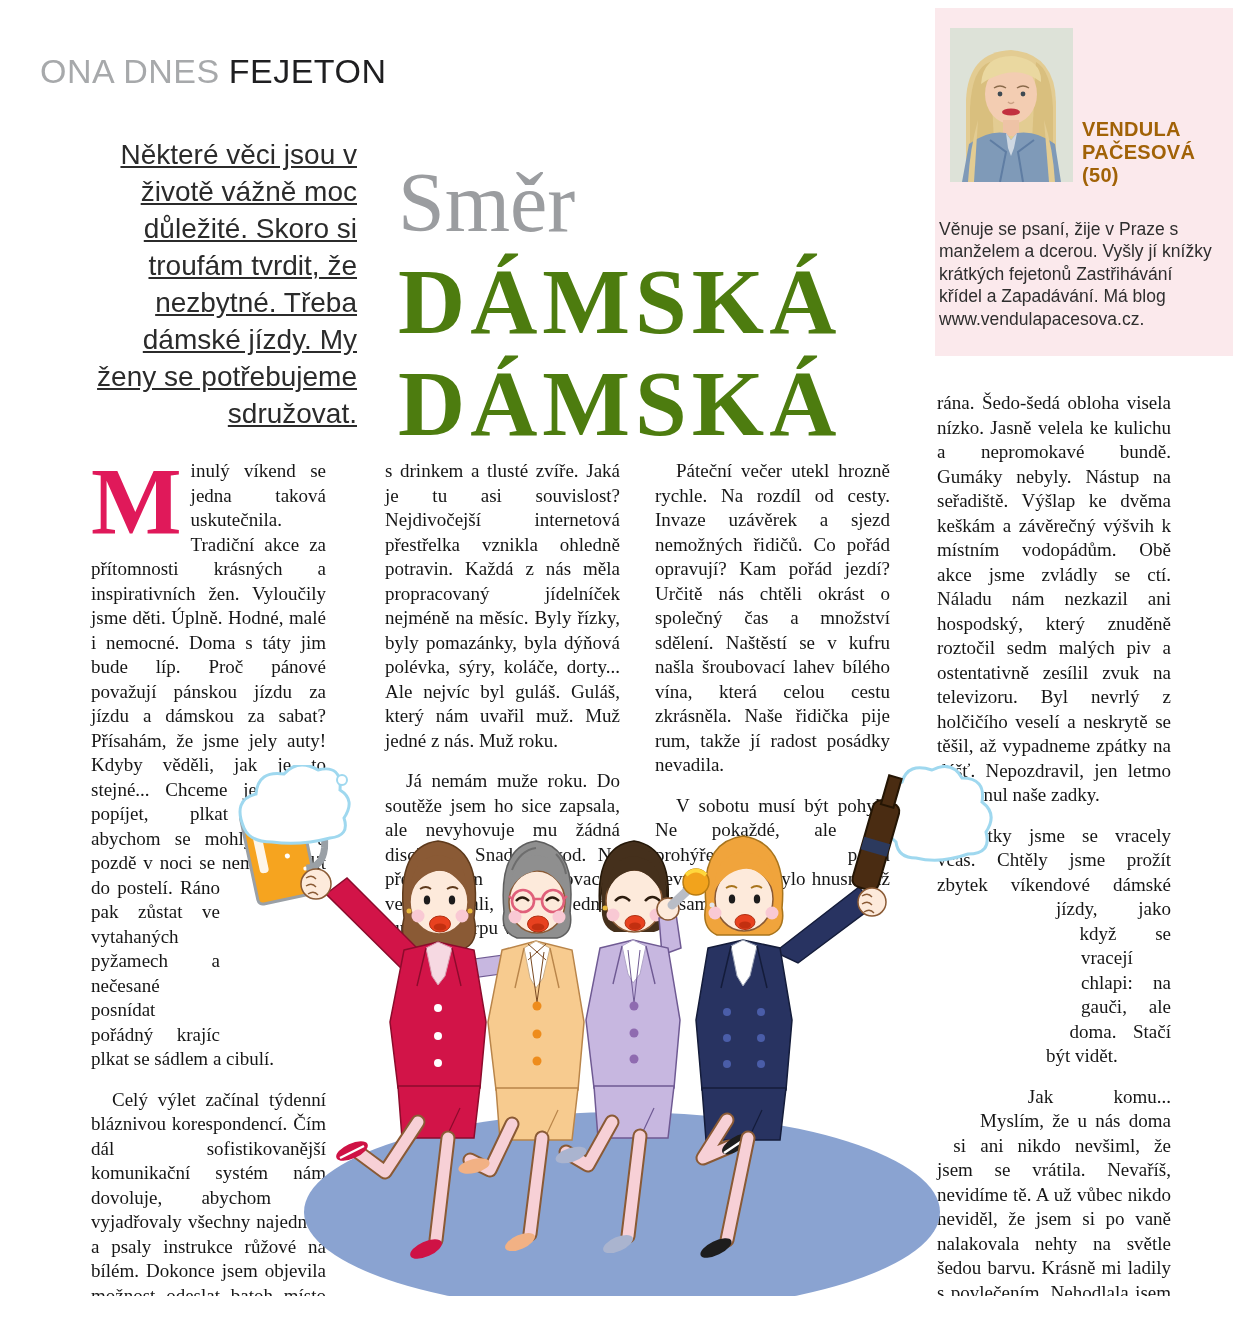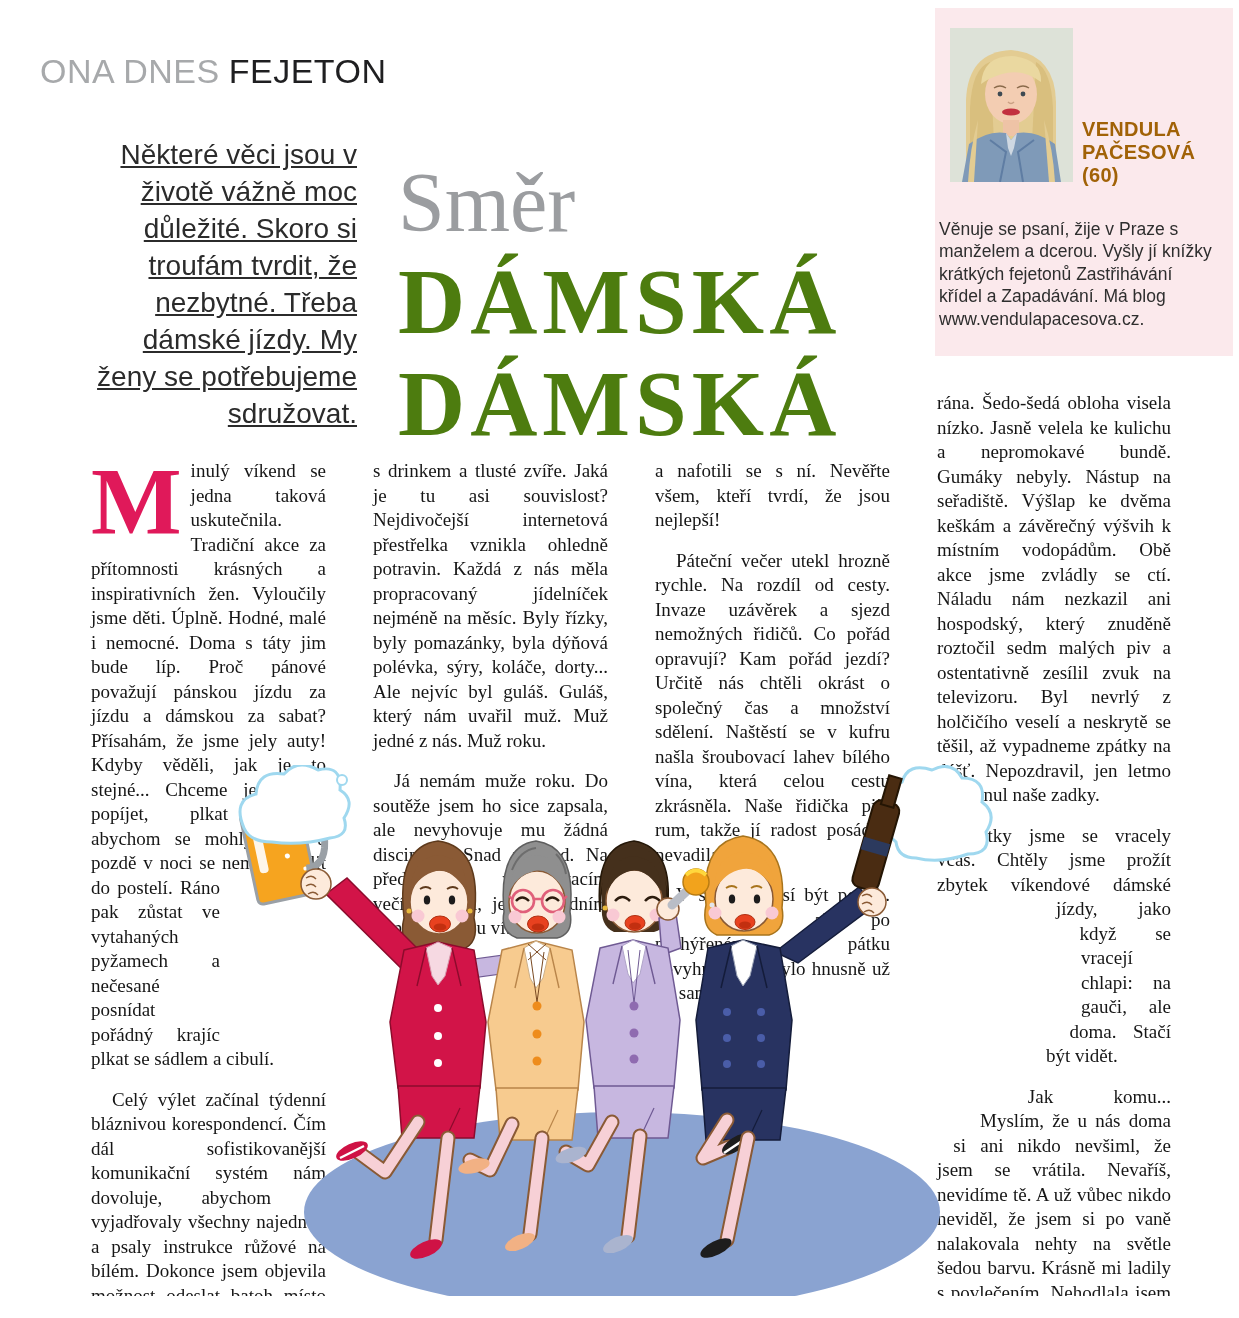--- a/index.html
+++ b/index.html
@@ -19,21 +19,21 @@
   
   .author-box{position:absolute;left:935px;top:8px;width:298px;height:348px;background:#fbe9ec;}
   .photo{position:absolute;left:15px;top:20px;width:123px;height:154px;}
   .a-name{position:absolute;left:147px;top:110px;font:700 20px/23px "Liberation Sans",sans-serif;
           color:#a16207;letter-spacing:.3px;}
   .a-bio{position:absolute;left:4px;top:192px;width:274px;
          font:400 17.5px/22.5px "Liberation Sans",sans-serif;color:#2e2e2e;}
   
   .col{position:absolute;top:443px;width:267px;font:400 19px/24.5px "Liberation Serif",serif;
        text-align:justify;color:#161616;}
-  .col1{left:75px;}.col2{left:357px;}.col3{left:639px;}
+  .col1{left:75px;}.col2{left:369px;}.col3{left:639px;}
   .col4{left:921px;top:375px;width:266px;}
   .col p{margin:16px;}
   .indent{text-indent:21px;}
   .dropcap{float:left;font-family:"Liberation Serif",serif;font-weight:700;font-size:96px;
            line-height:78px;color:#e0195a;margin:4px 9px 0 0;}
   .mug-spacer{float:right;width:100px;height:168px;margin-left:6px;}
   .oval-right-spacer{float:right;width:58px;height:78px;margin-left:4px;}
   .bottle-spacer{float:left;width:138px;height:300px;margin-right:6px;
       shape-outside:polygon(0 0,50% 0,100% 25%,100% 45%,50% 70%,0 92%,0 100%);}
   .oval-left-spacer{float:left;width:46px;height:96px;margin-right:4px;
@@ -76,21 +76,21 @@
       <path d="M12,154 L19,116 Q38,102 56,105 L61,112 L67,105 Q86,102 105,116 L111,154 Z" fill="#7f9ab8"></path>
       <path d="M40,112 L56,124 L50,154" stroke="#5f7da3" stroke-width="2" fill="none"></path>
       <path d="M84,112 L68,124 L73,154" stroke="#5f7da3" stroke-width="2" fill="none"></path>
       <path d="M56,105 L61,112 L67,105 L64,120 L61,128 L58,120 Z" fill="#cfd8e2"></path>
       <path d="M24,154 L28,92 Q20,120 18,154 Z" fill="#e3cc92"></path>
       <path d="M99,154 L94,92 Q103,120 105,154 Z" fill="#e3cc92"></path>
     </svg>
     <div class="a-name">
       <div>VENDULA</div>
       <div>PAČESOVÁ</div>
-      <div>(60)</div>
+      <div>(50)</div>
     </div>
     <p class="a-bio">Věnuje se psaní, žije v Praze s manželem a dcerou. Vyšly jí knížky krátkých fejetonů Zastřihávání křídel a Zapadávání. Má blog www.vendulapacesova.cz.</p>
   </aside>
 
   <div class="col col1">
     <p>
       <span class="dropcap">M</span>
       <span>inulý víkend se jedna taková uskutečnila. Tradiční akce za přítomnosti krásných a inspirativních žen. Vyloučily jsme děti. Úplně. Hodné, malé i nemocné. Doma s táty jim bude líp. Proč pánové považují pánskou jízdu za jízdu a dámskou za sabat? Přísahám, že jsme jely auty! Kdyby věděli, jak je to stejné... Chceme jen sedět, popíjet, plkat blbosti, abychom se mohly smát a pozdě v noci se nemyté svalit do postelí. Ráno</span>
       <span class="mug-spacer"></span>
       <span>pak zůstat ve vytahaných pyžamech a nečesané posnídat pořádný krajíc plkat se sádlem a cibulí.</span>
@@ -101,21 +101,20 @@
       <span>(Gumáky v nabídce nejsou, nebo jsme je neobjevily.) Taky jsme si ve zprávách vyměňovaly skleničky</span>
     </p>
   </div>
 
   <div class="col col2">
     <p>s drinkem a tlusté zvíře. Jaká je tu asi souvislost? Nejdivočejší internetová přestřelka vznikla ohledně potravin. Každá z nás měla propracovaný jídelníček nejméně na měsíc. Byly řízky, byly pomazánky, byla dýňová polévka, sýry, koláče, dorty... Ale nejvíc byl guláš. Guláš, který nám uvařil muž. Muž jedné z nás. Muž roku.</p>
     <p class="indent">Já nemám muže roku. Do soutěže jsem ho sice zapsala, ale nevyhovuje mu žádná disciplína. Snad podvod. Na předloňském vyhlašovacím večírku vzali, ještě s jedním lumpem, šerpu vítěze</p>
   </div>
 
   <div class="col col3">
-    <p>a nafotili se s ní. Nevěřte všem, kteří tvrdí, že jsou nejlepší!</p>
     <p class="indent">Páteční večer utekl hrozně rychle. Na rozdíl od cesty. Invaze uzávěrek a sjezd nemožných řidičů. Co pořád opravují? Kam pořád jezdí? Určitě nás chtěli okrást o společný čas a množství sdělení. Naštěstí se v kufru našla šroubovací lahev bílého vína, která celou cestu zkrásněla. Naše řidička pije rum, takže jí radost posádky nevadila.</p>
     <p class="indent">V sobotu musí být pohyb. Ne pokaždé, ale po prohýřeném pátku nevyhnutelně. Bylo hnusně už od samého</p>
   </div>
 
   <div class="col col4">
     <p>rána. Šedo-šedá obloha visela nízko. Jasně velela ke kulichu a nepromokavé bundě. Gumáky nebyly. Nástup na seřadiště. Výšlap ke dvěma keškám a závěrečný výšvih k místním vodopádům. Obě akce jsme zvládly se ctí. Náladu nám nezkazil ani hospodský, který znuděně roztočil sedm malých piv a ostentativně zesílil zvuk na televizoru. Byl nevrlý z holčičího veselí a neskrytě se těšil, až vypadneme zpátky na déšť. Nepozdravil, jen letmo zkouknul naše zadky.</p>
     <p class="indent">
       <span>Zpátky jsme se vracely včas. Chtěly jsme prožít zbytek</span>
       <span class="bottle-spacer"></span>
       <span>víkendové dámské jízdy, jako když se vracejí chlapi: na gauči, ale doma. Stačí být vidět.</span>

